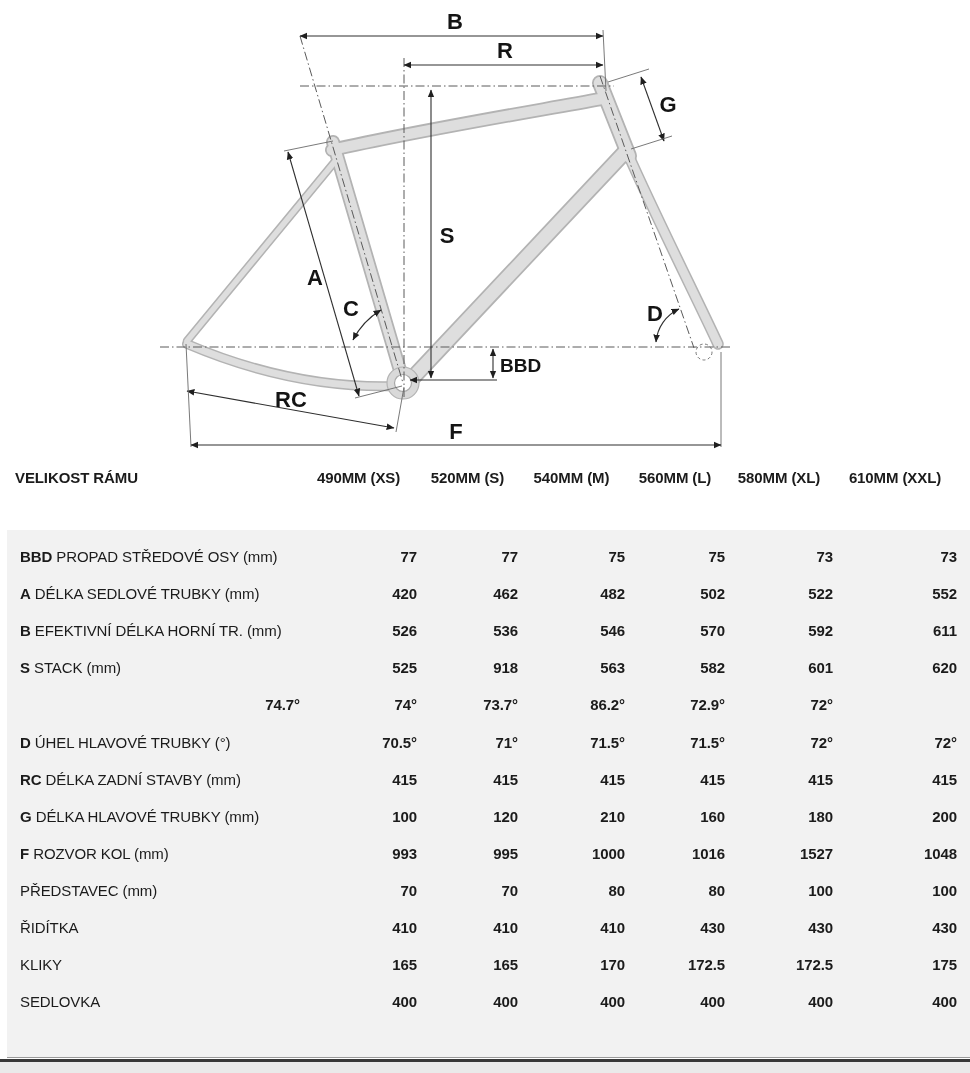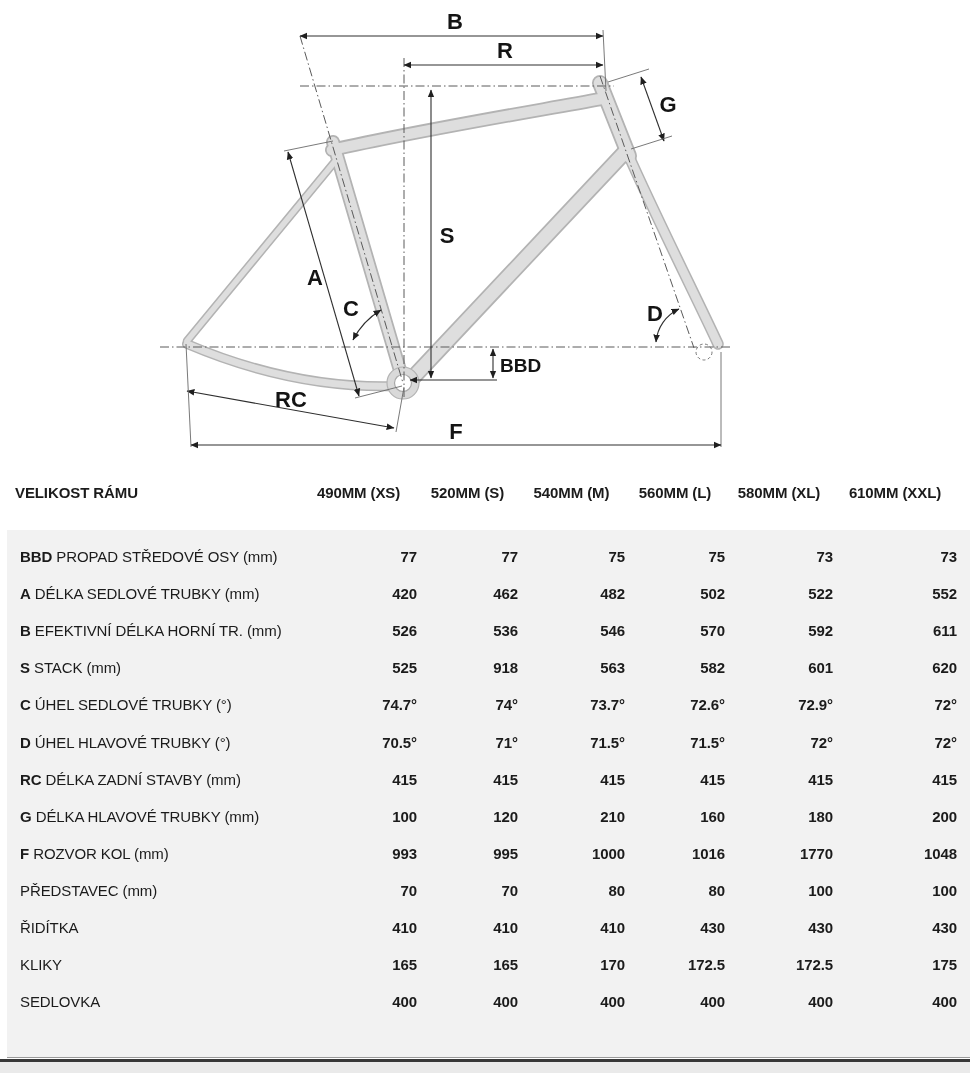--- a/index.html
+++ b/index.html
@@ -8,21 +8,21 @@
   
   .diagram{position:absolute;top:0;left:0;}
   .tubeO{stroke:#b3b3b3;fill:none;stroke-linecap:round;}
   .tubeI{stroke:#dedede;fill:none;stroke-linecap:round;}
   .dd{stroke:#5a5a5a;stroke-width:1;stroke-dasharray:9 3 1.5 3;fill:none;}
   .dim{stroke:#2e2e2e;stroke-width:1.1;fill:none;}
   .ext{stroke:#6a6a6a;stroke-width:0.9;fill:none;}
   .dlabel{font-family:"Liberation Sans",sans-serif;font-weight:bold;font-size:22px;fill:#141414;}
   .dlabel.small{font-size:19px;}
   
-  .thead{position:absolute;top:479px;left:15px;width:942px;height:26px;display:grid;
+  .thead{position:absolute;top:464px;left:15px;width:942px;height:26px;display:grid;
          grid-template-columns:285px 117px 101px 107px 100px 108px 124px;align-items:center;}
   .tbody{position:absolute;top:530px;left:7px;width:963px;height:528px;background:#f2f2f2;
          box-sizing:border-box;padding:8px 0 0 13px;border-bottom:1px solid #9a9a9a;}
   .trow{display:grid;grid-template-columns:280px 117px 101px 107px 100px 108px 124px;
         height:37.1px;align-items:center;}
   .cell{font-size:15px;letter-spacing:-0.1px;white-space:nowrap;}
   .lab{font-weight:400;}
   .pfx{font-weight:700;}
   .val{font-weight:700;text-align:right;}
   .val-h{font-weight:700;text-align:center;}
@@ -157,25 +157,24 @@
       <div class="trow">
         <div class="cell lab"><span class="pfx">S</span> STACK (mm)</div>
         <div class="cell val">525</div>
         <div class="cell val">918</div>
         <div class="cell val">563</div>
         <div class="cell val">582</div>
         <div class="cell val">601</div>
         <div class="cell val">620</div>
       </div>
       <div class="trow">
-        <div class="cell lab"><span class="pfx">C</span> ÚHEL SEDLOVÉ TRUBKY (°)</div>
         <div class="cell val">74.7°</div>
         <div class="cell val">74°</div>
         <div class="cell val">73.7°</div>
-        <div class="cell val">72.6°</div>
+        <div class="cell val">86.2°</div>
         <div class="cell val">72.9°</div>
         <div class="cell val">72°</div>
       </div>
       <div class="trow">
         <div class="cell lab"><span class="pfx">D</span> ÚHEL HLAVOVÉ TRUBKY (°)</div>
         <div class="cell val">70.5°</div>
         <div class="cell val">71°</div>
         <div class="cell val">71.5°</div>
         <div class="cell val">71.5°</div>
         <div class="cell val">72°</div>
@@ -198,21 +197,21 @@
         <div class="cell val">160</div>
         <div class="cell val">180</div>
         <div class="cell val">200</div>
       </div>
       <div class="trow">
         <div class="cell lab"><span class="pfx">F</span> ROZVOR KOL (mm)</div>
         <div class="cell val">993</div>
         <div class="cell val">995</div>
         <div class="cell val">1000</div>
         <div class="cell val">1016</div>
-        <div class="cell val">1770</div>
+        <div class="cell val">1527</div>
         <div class="cell val">1048</div>
       </div>
       <div class="trow">
         <div class="cell lab">PŘEDSTAVEC (mm)</div>
         <div class="cell val">70</div>
         <div class="cell val">70</div>
         <div class="cell val">80</div>
         <div class="cell val">80</div>
         <div class="cell val">100</div>
         <div class="cell val">100</div>

